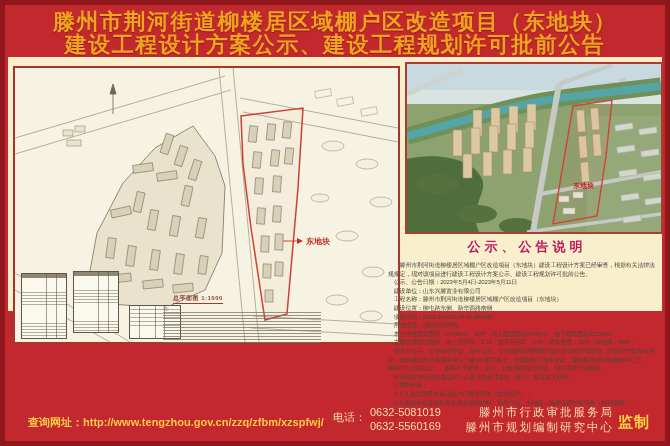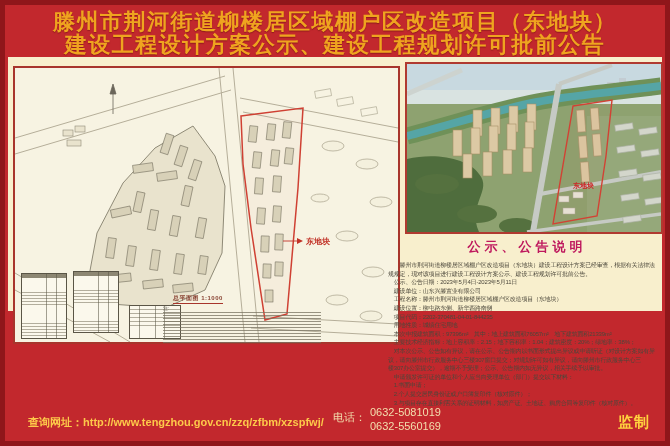--- a/index.html
+++ b/index.html
@@ -270,15 +270,19 @@
 
   <div class="footer">
     <div class="footer-url">
       <span>查询网址：</span><span>http://www.tengzhou.gov.cn/zzq/zfbm/xzspfwj/</span>
     </div>
     <div class="footer-phone-label">电话：</div>
     <div class="footer-phones">
       <div>0632-5081019</div>
       <div>0632-5560169</div>
     </div>
+    <div class="footer-agencies">
+      <div>滕州市行政审批服务局</div>
+      <div>滕州市规划编制研究中心</div>
+    </div>
     <div class="footer-supervise">监制</div>
   </div>
 </div>
 
 </body></html>

